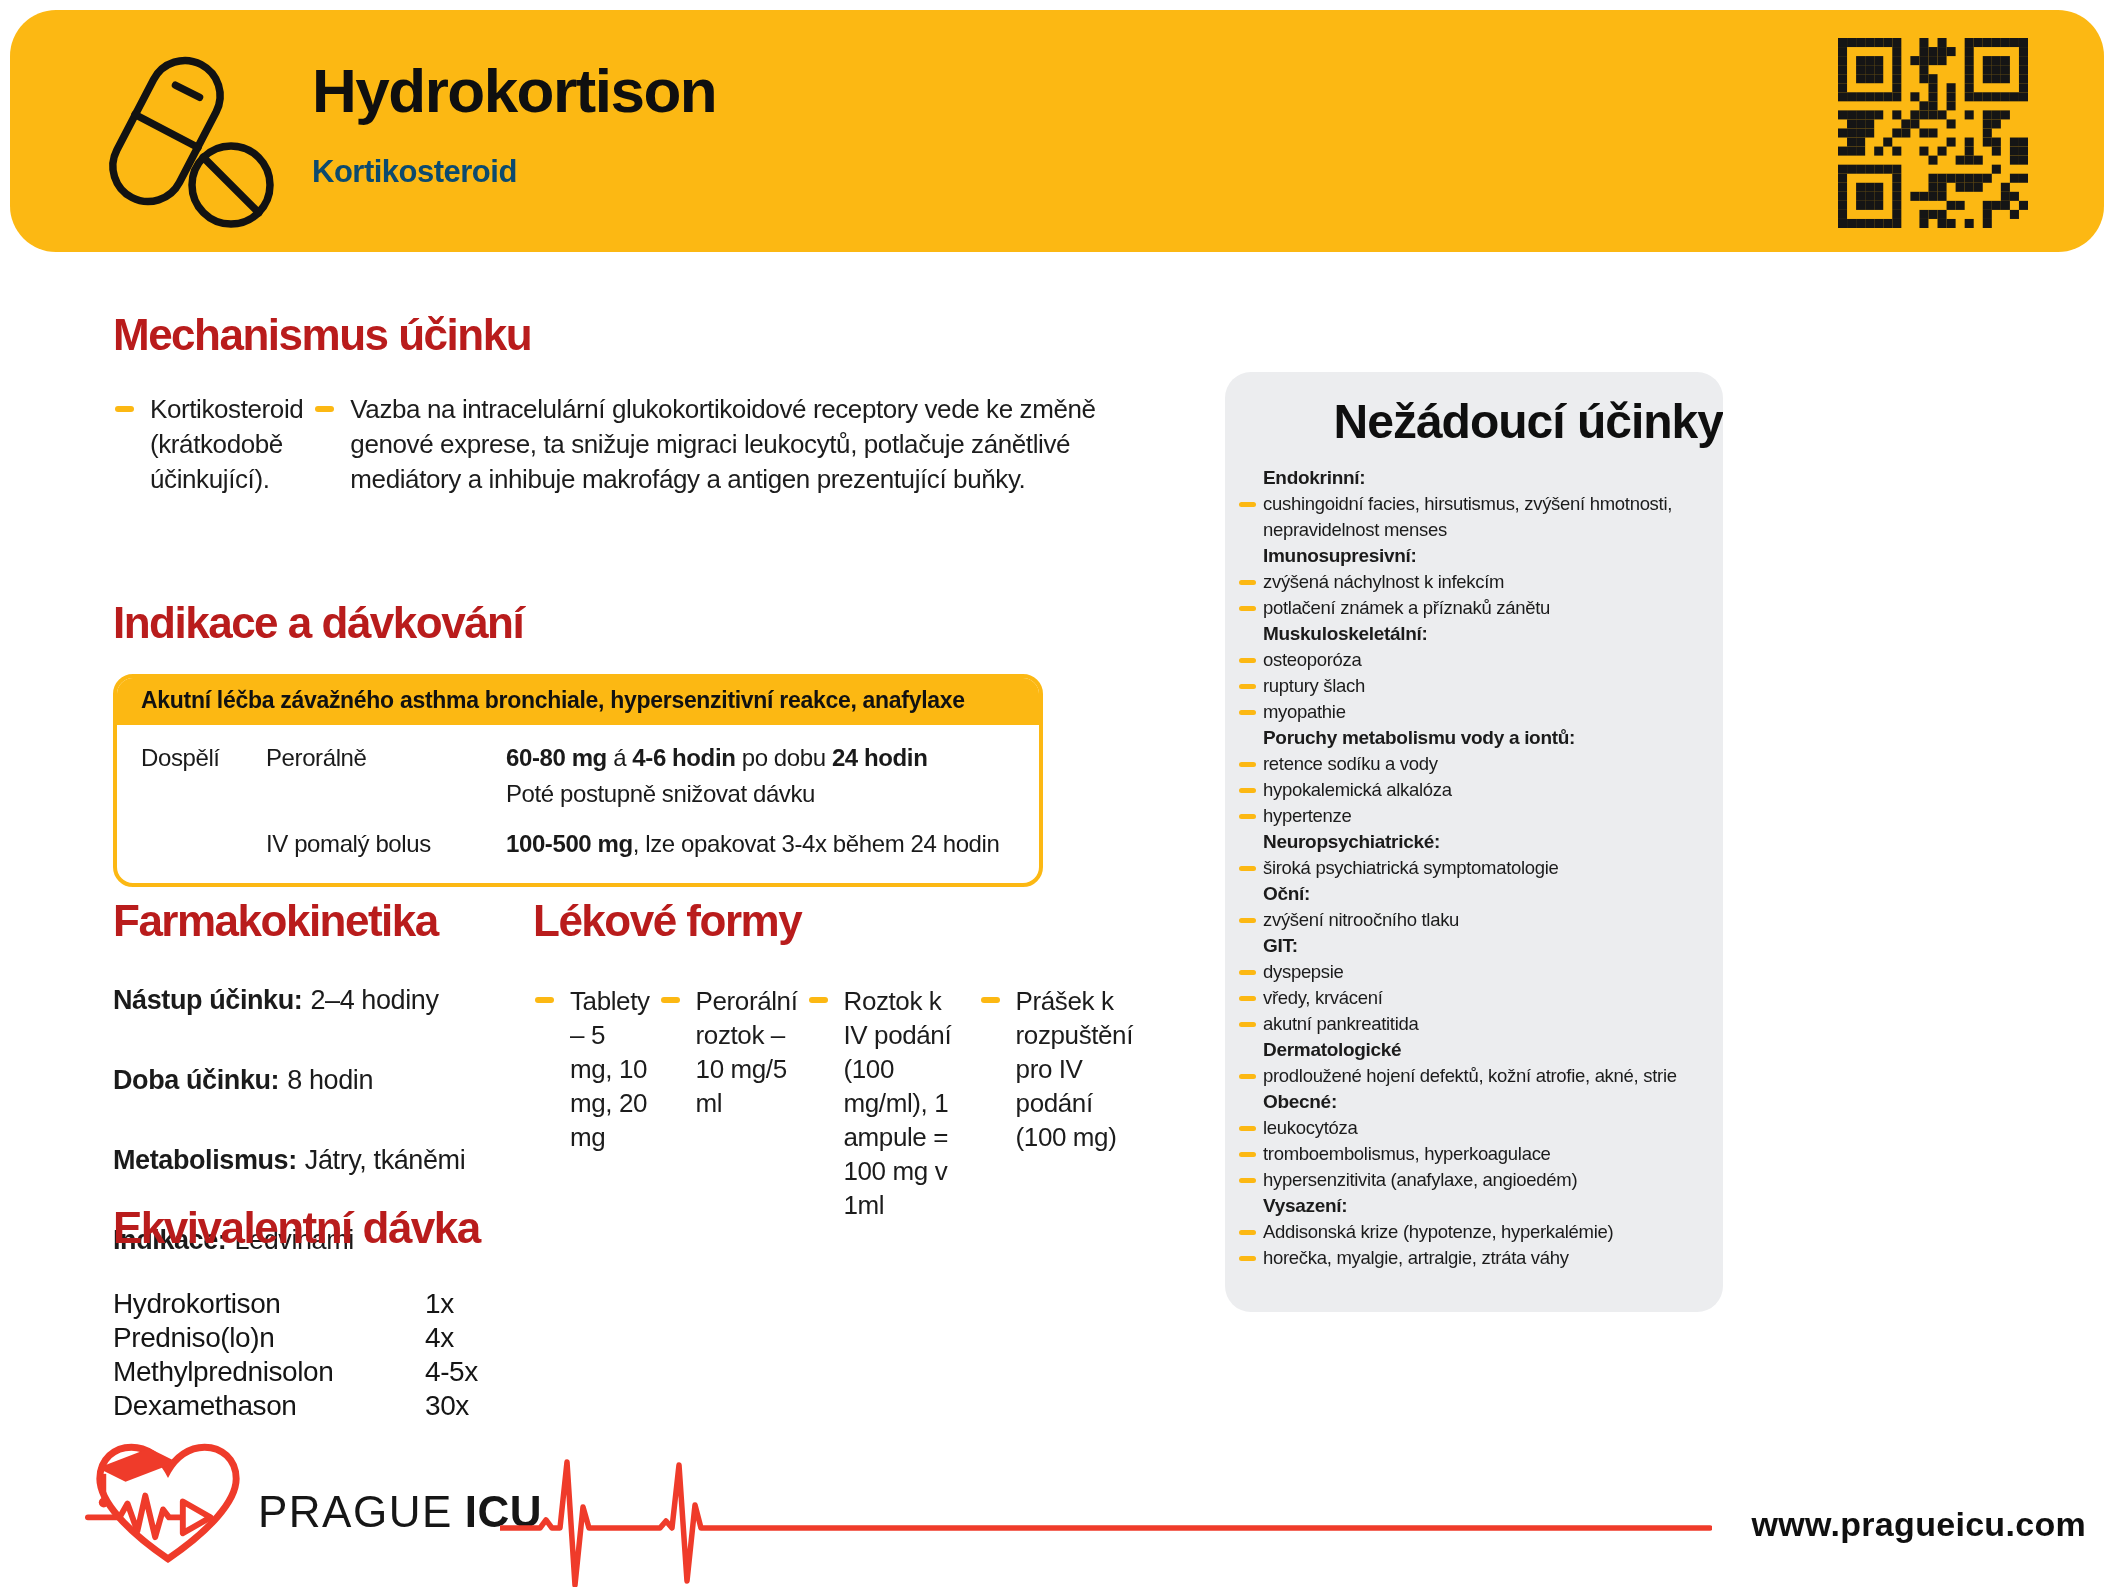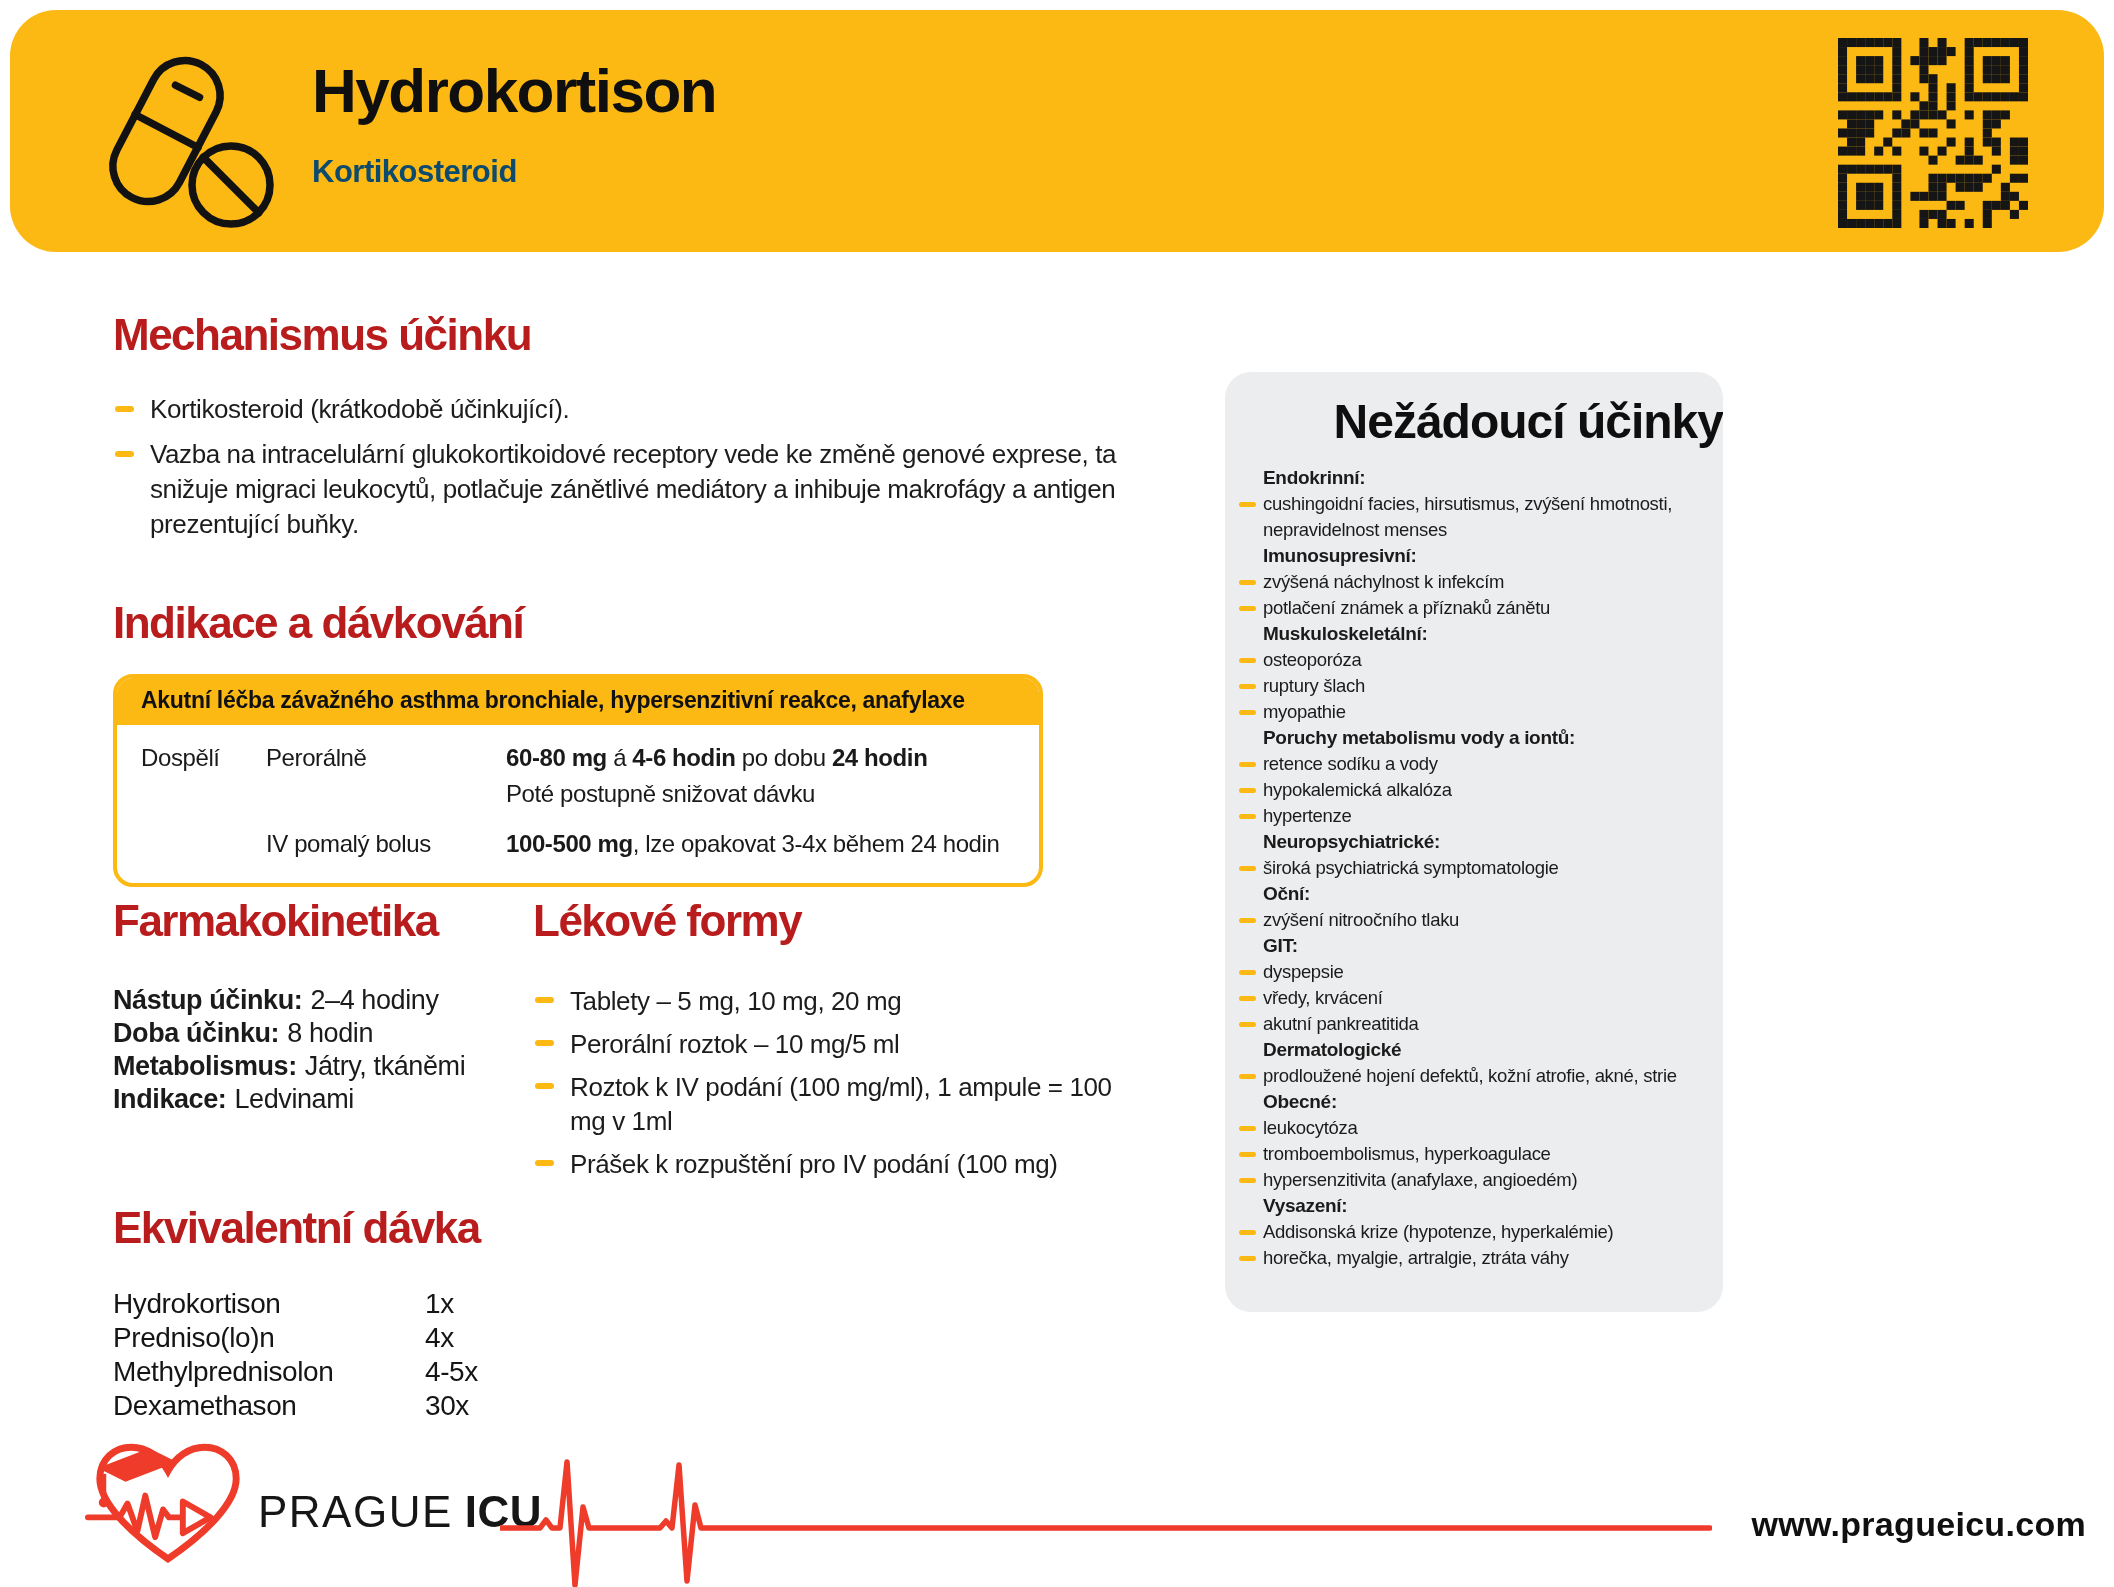--- a/index.html
+++ b/index.html
@@ -17,38 +17,38 @@
   .header{position:absolute;left:10px;top:10px;width:2094px;height:242px;background:var(--yellow);border-radius:46px;}
   .pill{position:absolute;left:92px;top:40px;width:180px;height:180px;}
   .titleblock{position:absolute;left:302px;top:50px;}
   .title{font-size:62px;font-weight:700;letter-spacing:-1.5px;color:#0f0f0f;line-height:1;}
   .subtitle{margin-top:32px;font-size:31px;font-weight:700;letter-spacing:-0.5px;color:#0c4a6e;}
   .qr{position:absolute;right:76px;top:28px;width:190px;height:190px;}
   
   h2.sec{font-size:44px;font-weight:700;letter-spacing:-1.5px;color:#b91c1c;margin:0;line-height:1.05;}
   
   .mech{position:absolute;left:113px;top:312px;width:1040px;}
-  .blist{display:flex;flex-direction:column;gap:10px;}
+  .blist{display:flex;flex-direction:row;gap:10px;}
   .mech .blist{margin-top:34px;}
   .b-row{display:flex;align-items:flex-start;}
   .dash{flex:none;width:19px;height:6px;border-radius:3px;background:var(--yellow);margin:14px 16px 0 2px;}
   .b-text{font-size:26px;line-height:35px;letter-spacing:-0.4px;color:#1c1c1c;}
   
   .indik{position:absolute;left:113px;top:600px;width:930px;}
   .ibox{margin-top:28px;border:4px solid var(--yellow);border-radius:20px;background:#fff;overflow:hidden;}
   .ibanner{background:var(--yellow);padding:9px 24px 11px;font-size:23px;font-weight:700;letter-spacing:-0.3px;white-space:nowrap;color:#111;}
   .ibody{padding:18px 24px 24px;}
   .irow{display:grid;grid-template-columns:125px 240px 1fr;font-size:24px;letter-spacing:-0.4px;line-height:30px;color:#1a1a1a;}
   .irow + .irow{margin-top:20px;}
   .dose-line{white-space:nowrap;}
   .dose-note{margin-top:6px;}
   span.b{font-weight:700;}
   
   .farma{position:absolute;left:113px;top:898px;width:430px;}
-  .farma .rows{margin-top:40px;display:flex;flex-direction:column;}
+  .farma .rows{margin-top:40px;display:flex;flex-direction:column;gap:47px;}
   .f-line{font-size:27px;line-height:33px;letter-spacing:-0.4px;white-space:nowrap;}
   .f-label{font-weight:700;}
   .f-value{margin-left:8px;}
   
   .forms{position:absolute;left:533px;top:898px;width:600px;}
   .forms .blist{margin-top:40px;gap:9px;}
   .forms .b-text{font-size:26px;line-height:34px;}
   .forms .dash{margin-top:13px;}
   
   .ekviv{position:absolute;left:113px;top:1205px;width:540px;}

